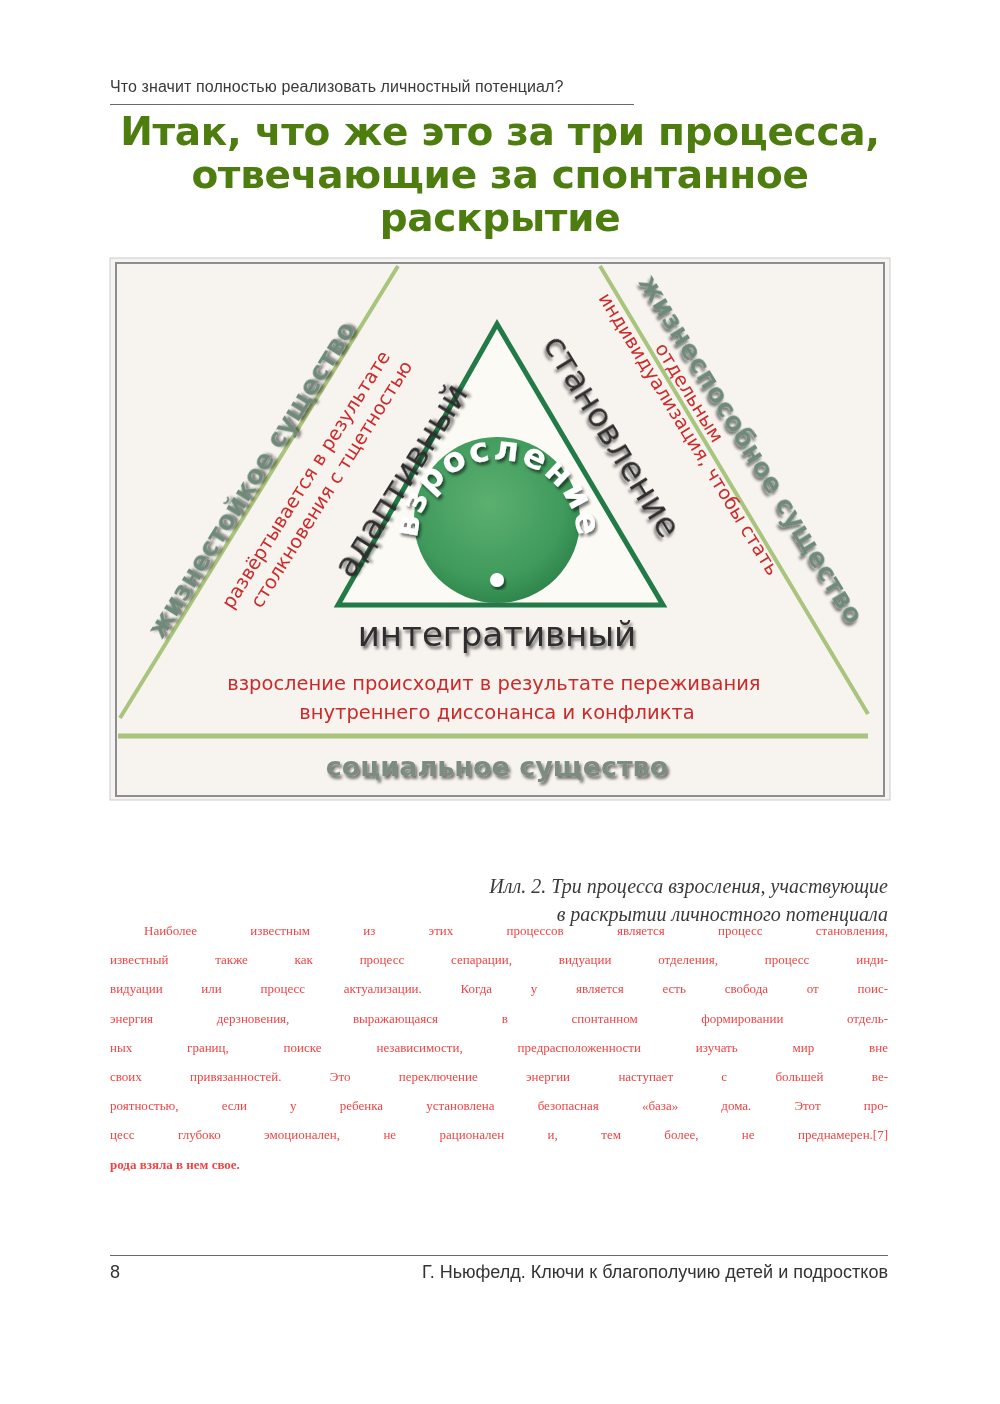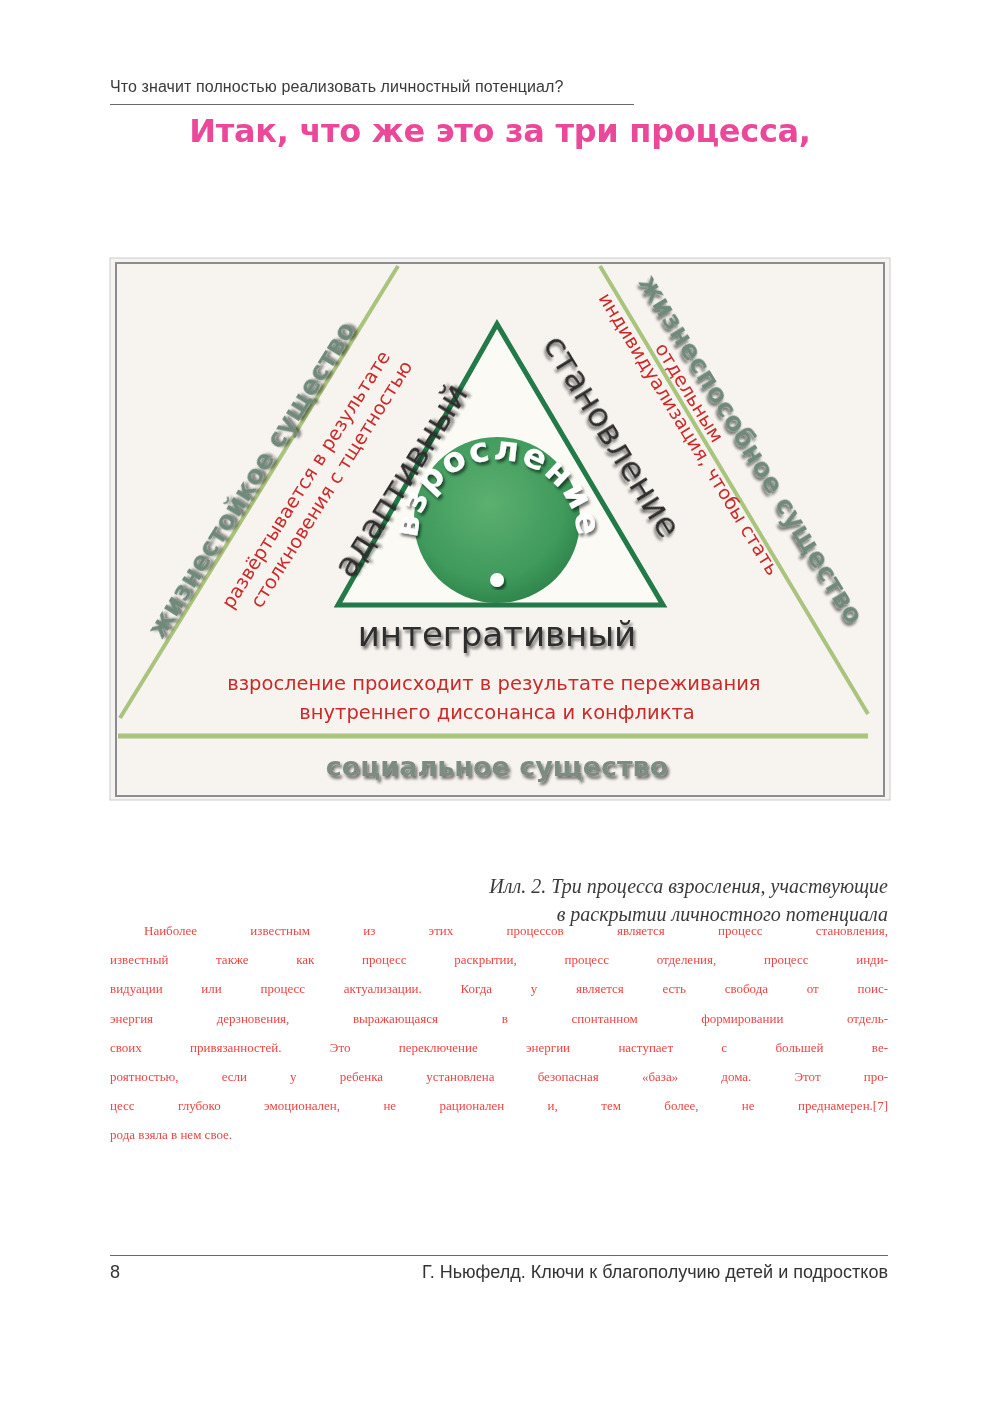--- a/index.html
+++ b/index.html
@@ -14,56 +14,57 @@
     position: absolute; left: 110px; top: 78px; width: 524px;
     font-family: "Liberation Sans", sans-serif;
     font-size: 16px; color: #3a3a3a;
     padding-bottom: 8px;
     border-bottom: 1px solid #6a6a6a;
     letter-spacing: 0.1px;
   }
   .title {
     position: absolute; left: 100px; top: 110px; width: 800px;
     font-family: "DejaVu Sans", sans-serif;
-    font-weight: bold; font-size: 32px; line-height: 43px;
-    text-align: center; color: #ec4899;
+    font-weight: bold; font-size: 39px; line-height: 43px;
+    text-align: center; color: #4d7c0f;
     letter-spacing: -0.3px;
   }
   .figure {
     position: absolute; left: 108px; top: 256px; width: 784px; height: 546px;
   }
   .figure svg { display: block; }
   .caption {
     position: absolute; left: 380px; top: 834px; width: 508px;
     font-family: "Liberation Serif", serif; font-style: italic;
     font-size: 20px; line-height: 28px; text-align: right; color: #3a3a3a; margin-top: 38px;
   }
   .body-text {
     position: absolute; left: 110px; top: 916px; width: 778px;
     font-family: "Liberation Serif", serif;
     font-size: 13px; line-height: 29.2px; color: #ef4444;
     text-align: justify;
   }
   .body-text .line { display: block; text-align: justify; text-align-last: justify; white-space: nowrap; }
   .body-text .line.first { text-indent: 34px; }
-  .body-text .line.last { text-align-last: left; }
+  .body-text .line.last { text-align-last: left; font-weight: bold; }
   .footer {
     position: absolute; left: 110px; top: 1255px; width: 778px;
     border-top: 1px solid #6a6a6a; padding-top: 6px;
     font-family: "Liberation Sans", sans-serif; font-size: 18px; color: #333;
     display: flex; justify-content: space-between;
   }
 </style>
 </head>
 <body>
 
 <div class="running-head">Что значит полностью реализовать личностный потенциал?</div>
 
 <div class="title">
   <div>Итак, что же это за три процесса,</div>
+  <div>отвечающие за спонтанное раскрытие</div>
 </div>
 
 <div class="figure">
   <svg width="784" height="546" viewBox="108 256 784 546" xmlns="http://www.w3.org/2000/svg">
     <defs>
       <radialGradient id="circGrad" cx="45%" cy="40%" r="65%">
         <stop offset="0%" stop-color="#5cb070"></stop>
         <stop offset="70%" stop-color="#3f9a5c"></stop>
         <stop offset="100%" stop-color="#2c8048"></stop>
       </radialGradient>
@@ -121,23 +122,24 @@
   </svg>
 </div>
 
 <div class="caption">
   <div>Илл. 2. Три процесса взросления, участвующие</div>
   <div>в раскрытии личностного потенциала</div>
 </div>
 
 <div class="body-text">
   <span class="line first">Наиболее известным из этих процессов является процесс становления,</span>
-  <span class="line">известный также как процесс раскрытии, процесс отделения, процесс инди-</span>
+  <span class="line">известный также как процесс сепарации, видуации отделения, процесс инди-</span>
   <span class="line">видуации или процесс актуализации. Когда у является есть свобода от поис-</span>
   <span class="line">энергия дерзновения, выражающаяся в спонтанном формировании отдель-</span>
+  <span class="line">ных границ, поиске независимости, предрасположенности изучать мир вне</span>
   <span class="line">своих привязанностей. Это переключение энергии наступает с большей ве-</span>
   <span class="line">роятностью, если у ребенка установлена безопасная «база» дома. Этот про-</span>
   <span class="line">цесс глубоко эмоционален, не рационален и, тем более, не преднамерен.[7]</span>
   <span class="line last">рода взяла в нем свое.</span>
 </div>
 
 <div class="footer">
   <span>8</span>
   <span>Г. Ньюфелд. Ключи к благополучию детей и подростков</span>
 </div>

